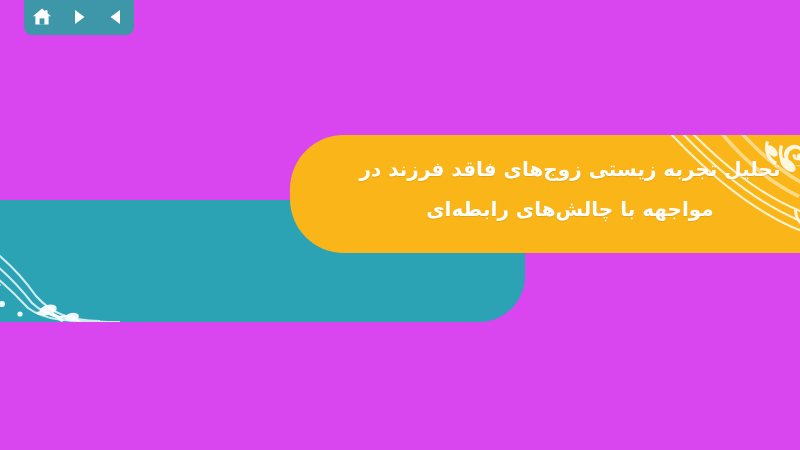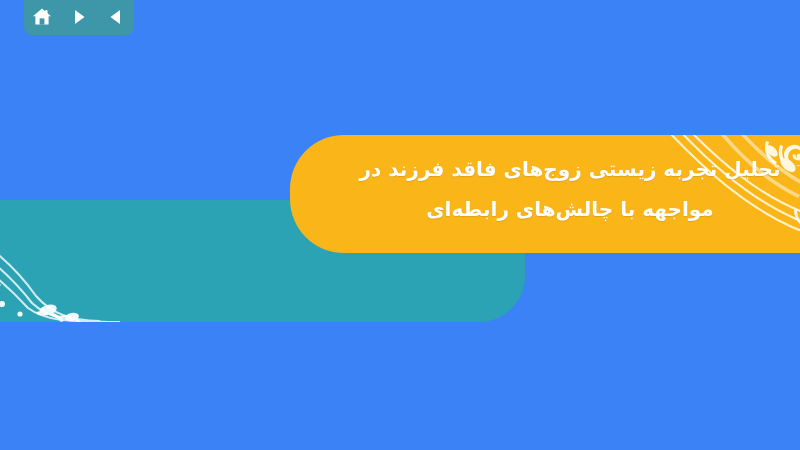--- a/index.html
+++ b/index.html
@@ -7,21 +7,21 @@
     padding: 0;
     width: 800px;
     height: 450px;
     overflow: hidden;
   }
 
   #slide-root {
     position: relative;
     width: 800px;
     height: 450px;
-    background: #3b82f6;
+    background: #d946ef;
     font-family: "DejaVu Sans", "Liberation Sans", sans-serif;
   }
 
   
   #nav-bar {
     position: absolute;
     left: 24px;
     top: -10px;
     width: 110px;
     height: 45px;

